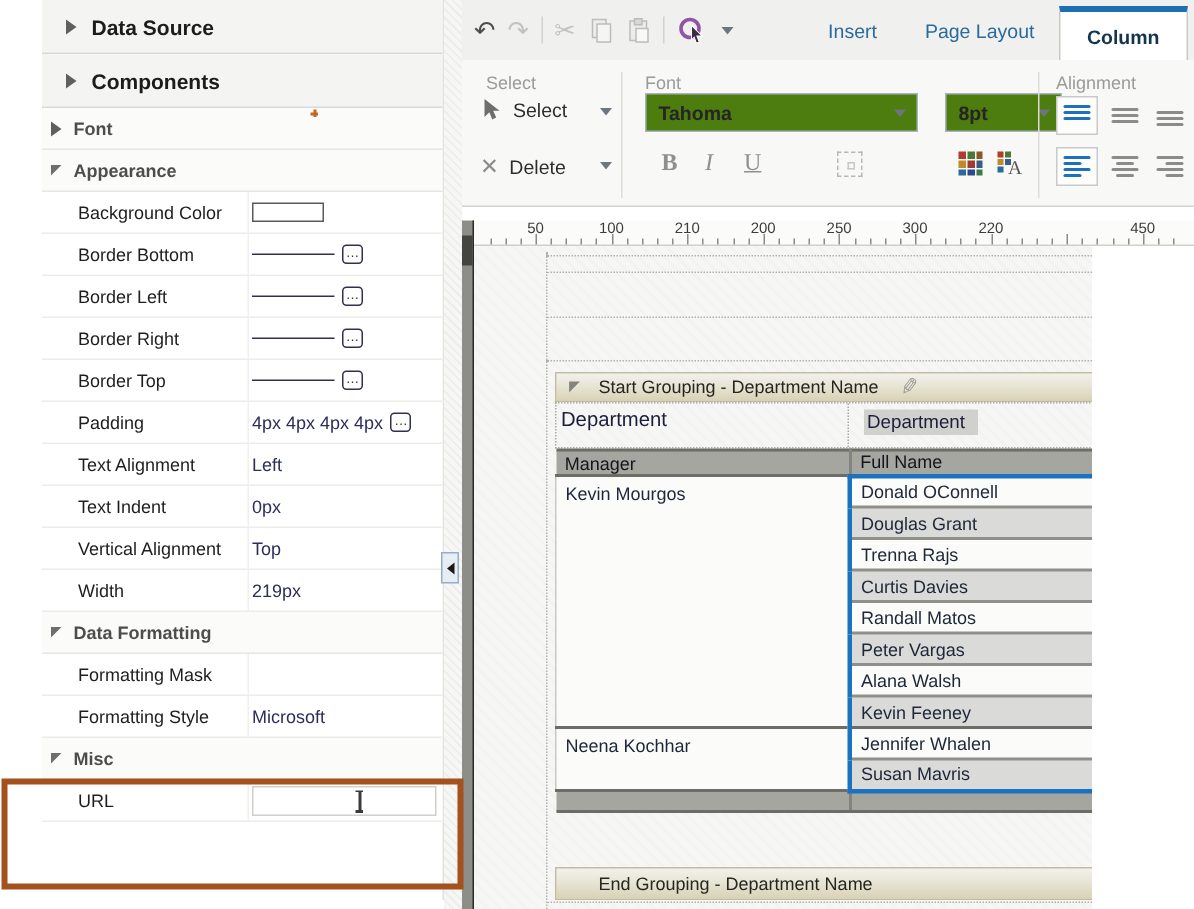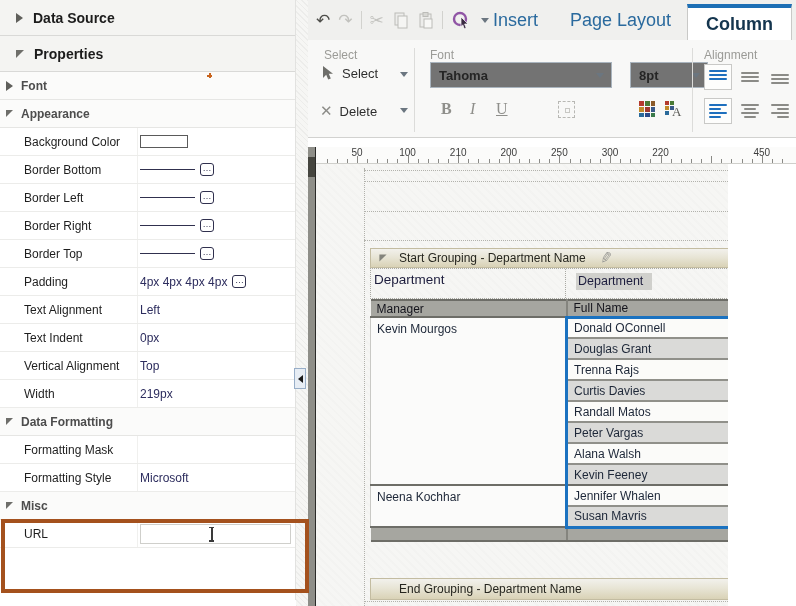--- a/index.html
+++ b/index.html
@@ -1,21 +1,21 @@
 <!DOCTYPE html>
 <html><head>
 <meta charset="utf-8">
 <style>
   * { margin:0; padding:0; box-sizing:border-box; }
   html,body { width:796px; height:606px; overflow:hidden; background:#fff;
               font-family:"Liberation Sans","DejaVu Sans",sans-serif; }
   #app { position:relative; width:796px; height:606px; background:#fff; overflow:hidden; }
 
   
-  .left-panel { position:absolute; left:0; top:0; width:296px; height:600px; background:#fff; border-right:1px solid #e2e2e0; }
+  .left-panel { position:absolute; left:0; top:0; width:296px; height:600px; background:#fff; border-right:1px solid #e2e2e0;padding-left:28px; }
   .acc-header { height:36px; background:#f4f4f2; border-bottom:1px solid #d9d9d7; display:flex; align-items:center; padding-left:16px; gap:10px; cursor:pointer; }
   .acc-header .acc-label { font-size:14px; font-weight:bold; color:#1c1c1c; }
   .tri-right { width:0; height:0; border-top:5px solid transparent; border-bottom:5px solid transparent; border-left:7px solid #5f5f5b; }
   .tri-open  { width:0; height:0; border-top:8px solid #6e6e6a; border-right:8px solid transparent; }
   .pgroup { height:28px; border-bottom:1px solid #e6e6e4; background:#fbfbfa; display:flex; align-items:center; padding-left:6px; gap:8px; cursor:pointer; }
   .pgroup .glabel { font-size:12px; font-weight:bold; color:#4d4d4d; }
   .prow { height:28px; border-bottom:1px solid #ececea; position:relative; background:#fff; }
   .plabel { position:absolute; left:24px; top:7px; font-size:12px; color:#1e1e1e; }
   .pvalue { position:absolute; left:137px; top:0; height:100%; right:4px; display:flex; align-items:center; gap:5px; font-size:12px; color:#2d2d5e; border-left:1px solid #f0f0ee; padding-left:2px; }
   .swatch { width:48px; height:13px; background:#fff; border:1px solid #5a5a5a; cursor:pointer; }
@@ -38,31 +38,31 @@
   .collapse-btn .tri-left { width:0; height:0; border-top:4px solid transparent; border-bottom:4px solid transparent; border-right:5px solid #1a1a1a; }
 
   
   .topbar { position:absolute; left:308px; top:0; width:488px; height:40px; background:#f0f0ee; }
   .qicons { position:absolute; left:8px; top:6px; display:flex; align-items:center; gap:8px; height:28px; }
   .qicon { font-size:17px; line-height:1; cursor:pointer; }
   .qicon.en { color:#4e4e4a; } .qicon.dis { color:#c2c2be; cursor:default; }
   .vsep-sm { width:1px; height:18px; background:#d2d2ce; }
   .caret { width:0; height:0; border-left:4px solid transparent; border-right:4px solid transparent; border-top:5px solid #6b7680; display:inline-block; }
   .tabs { position:absolute; right:4px; top:0; height:40px; display:flex; align-items:center; }
-  .tab { font-size:18px; color:#2a6a9e; padding:0 16px; cursor:pointer; }
+  .tab { font-size:13px; color:#2a6a9e; padding:0 16px; cursor:pointer; }
   .tab.active { height:36px; margin-top:4px; background:#fff; border-left:1px solid #c9c9c7; border-right:1px solid #c9c9c7; border-top:4px solid #1d6fb5; color:#14354e; font-weight:bold; display:flex; align-items:center; padding:0 18px; }
 
   
   .ribbon { position:absolute; left:308px; top:40px; width:488px; height:98px; background:#f8f8f7; border-bottom:1px solid #d2d2d0; }
   .grp-label { position:absolute; font-size:12px; color:#9b9b97; }
   .vsep { position:absolute; top:8px; height:84px; width:1px; background:#dcdcda; }
   .rbtn { position:absolute; display:flex; align-items:center; gap:7px; cursor:pointer; }
   .rbtn .lbl { font-size:13px; color:#2e2e2e; }
   .xicon { font-size:15px; font-weight:bold; color:#8c8c88; }
-  .dd { position:absolute; background:#737373; border:1px solid #a9b4be; display:flex; align-items:center; cursor:pointer; }
+  .dd { position:absolute; background:#4d7c0f; border:1px solid #a9b4be; display:flex; align-items:center; cursor:pointer; }
   .dd .ddtext { flex:1; padding-left:8px; font-size:13px; font-weight:bold; color:#252525; }
   .dd .caret { margin-right:7px; }
   .fmt { position:absolute; font-family:"Liberation Serif","DejaVu Serif",serif; font-size:16px; color:#8f8f8b; cursor:pointer; }
   .dashedbox { position:absolute; width:17px; height:17px; border:1px dashed #b8b8b4; cursor:pointer; }
   .dashedbox::after { content:""; position:absolute; left:6px; top:6px; width:3px; height:3px; border:1px dashed #c8c8c4; }
   .al-box { position:absolute; width:28px; height:26px; display:flex; align-items:center; justify-content:center; cursor:pointer; }
   .al-box.sel { border:1px solid #c9c9c7; background:#fdfdfc; }
   .al { width:18px; height:14px; display:flex; flex-direction:column; gap:2px; }
   .al span { height:2px; border-radius:1px; }
 
@@ -101,22 +101,22 @@
 <body>
 
 <div id="app">
 
   <div class="left-panel">
     <div class="acc-header">
       <span class="tri-right"></span>
       <span class="acc-label">Data Source</span>
     </div>
     <div class="acc-header">
-      <span class="tri-open"></span>
-      <span class="acc-label">Properties</span>
+      <span class="tri-right"></span>
+      <span class="acc-label">Components</span>
     </div>
     <div>
         <div class="pgroup">
           <span class="tri-right"></span>
           <span class="glabel">Font</span>
         </div>
         <div class="pgroup">
           <span class="tri-open" style="border-top-width: 7px; border-right-width: 7px;"></span>
           <span class="glabel">Appearance</span>
         </div>

